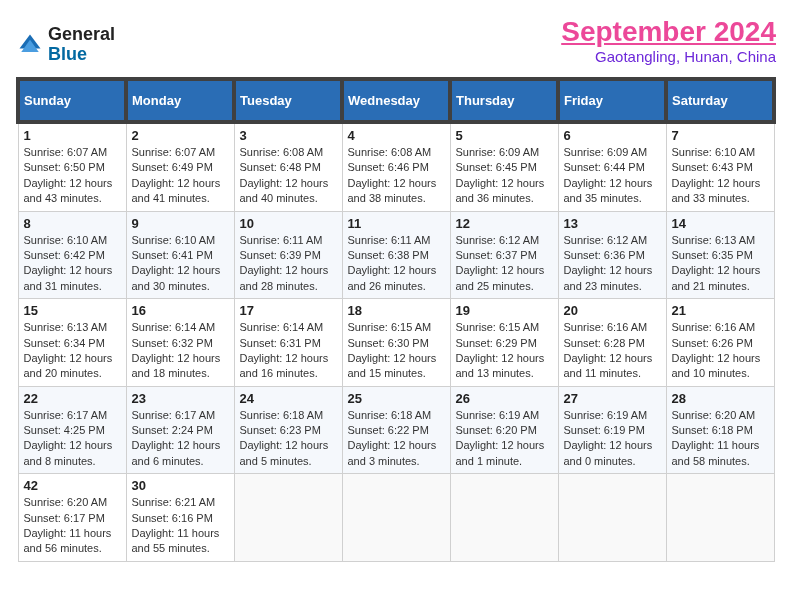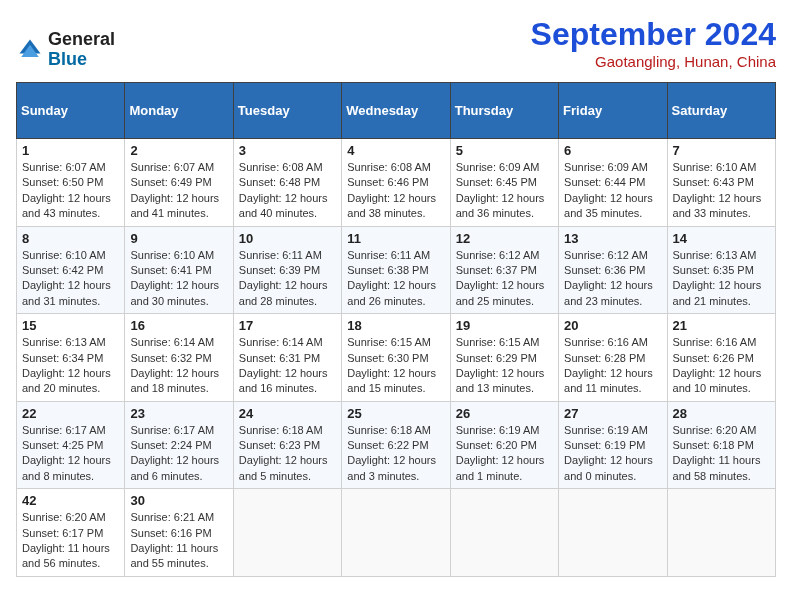--- a/index.html
+++ b/index.html
@@ -29,41 +29,42 @@
     .logo-text .general { color: #222; }
     .logo-text .blue { color: #0369a1; }
     .logo-icon {
       width: 28px;
       height: 28px;
     }
     .title-block {
       text-align: right;
     }
     .month-title {
-      font-size: 32px;
-      font-weight: bold;
-      color: #1d4ed8;
+      font-size: 28px;
+      font-weight: bold;
+      color: #ec4899;
+      text-decoration: underline;
     }
     .location {
       font-size: 15px;
-      color: #b91c1c;
+      color: #6d28d9;
     }
     .calendar {
       width: 100%;
       border-collapse: collapse;
       font-size: 11px;
     }
     .calendar th {
       background: #2a6db5;
       color: #fff;
-      padding: 20px 4px;
+      padding: 12px 4px;
       text-align: left;
       font-size: 13px;
       font-weight: bold;
-      border: 1px solid #404040;
+      border: 4px solid #404040;
     }
     .calendar td {
       vertical-align: top;
       padding: 4px 5px;
       border: 1px solid #d0d0d0;
       min-width: 100px;
       min-height: 70px;
       background: #fff;
     }
     .calendar tr:nth-child(even) td {

